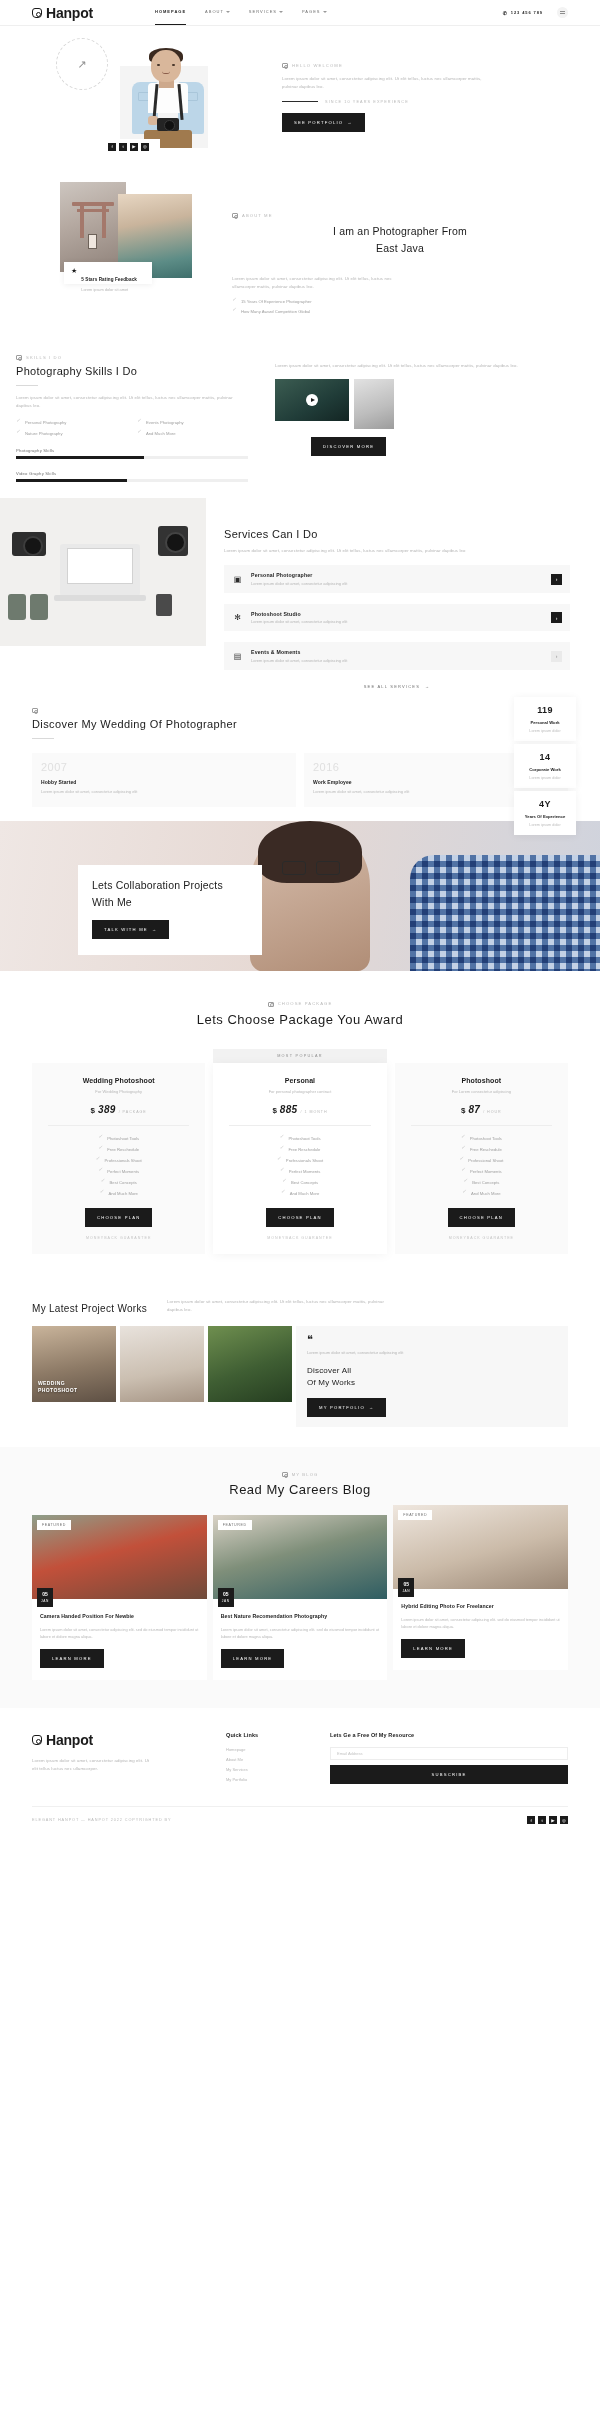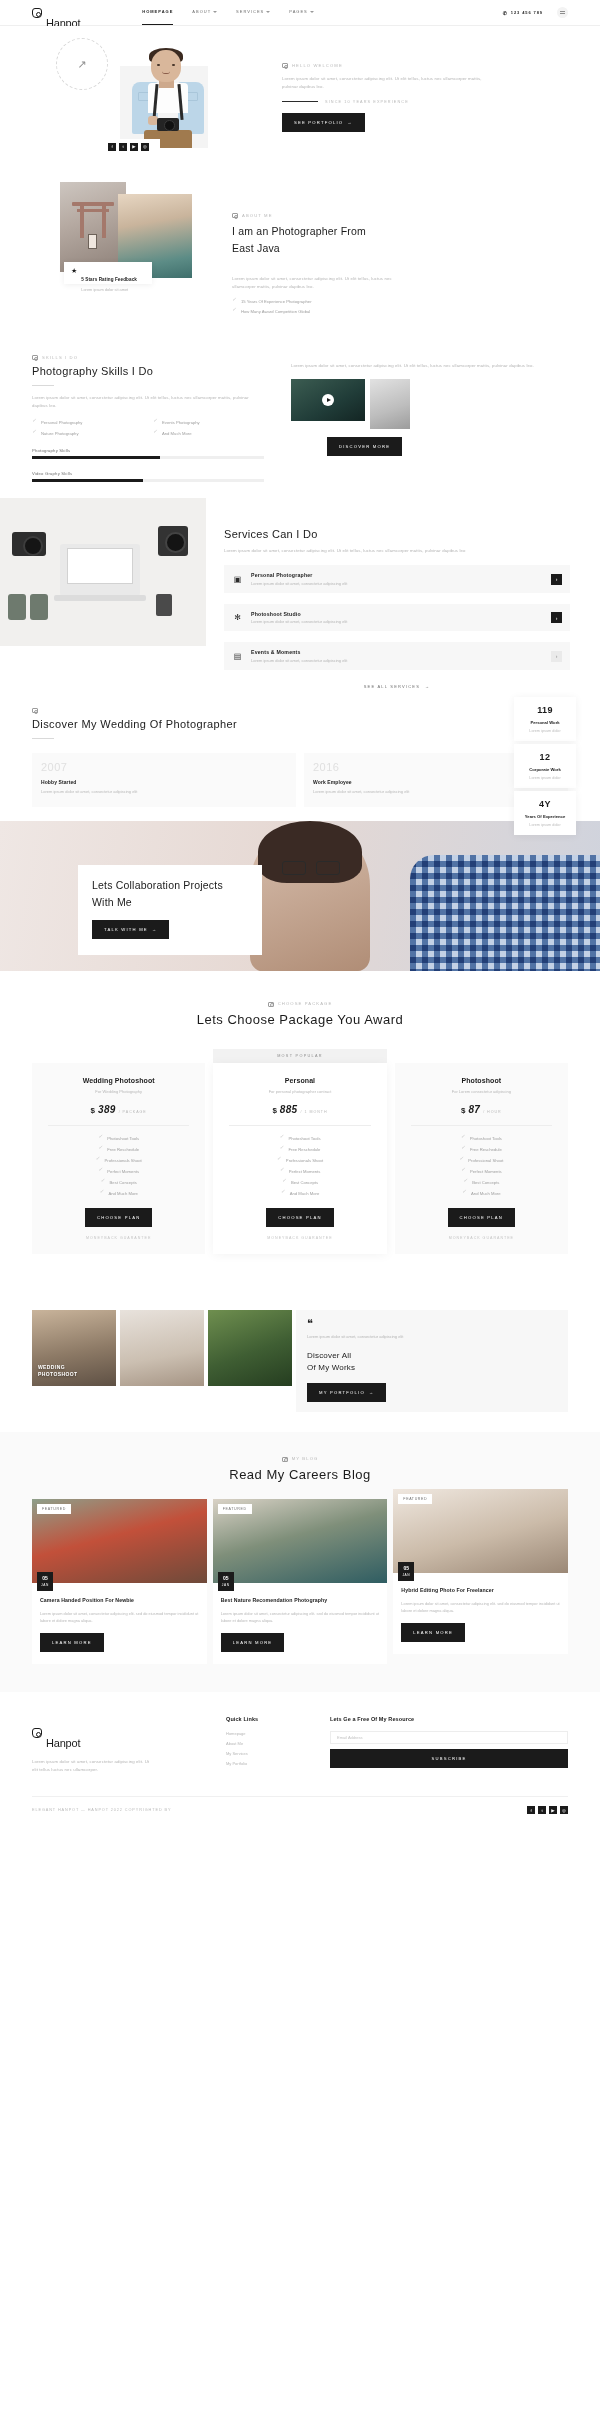--- a/index.html
+++ b/index.html
@@ -24,21 +24,21 @@
   .btn-dark { display:inline-flex; align-items:center; justify-content:center; gap:4px; background:#1b1b1b; color:#fff;
     font-size:4.2px; letter-spacing:1.2px; text-transform:uppercase; padding:7px 12px; border:none; cursor:pointer; }
   .tick { display:inline-block; width:5px; height:5px; position:relative; opacity:.55; }
   .tick:after{ content:"✓"; position:absolute; left:0; top:-3px; font-size:5px; color:#9a9a9a; }
 
   
   header { height:26px; display:flex; align-items:center; padding:0 32px; border-bottom:1px solid #efefef; background:#fff; }
   .logo { display:flex; align-items:center; gap:4px; }
   .logo-mark { width:10px; height:10px; border:1px solid #1b1b1b; border-radius:3px 3px 4px 4px; position:relative; }
   .logo-mark:after { content:""; position:absolute; left:3px; top:3px; width:3px; height:3px; border:1px solid #1b1b1b; border-radius:50%; }
-  .logo-text { font-size:11px; font-weight:400; letter-spacing:-0.2px;margin-top:21px; }
+  .logo-text { font-size:14px; font-weight:700; letter-spacing:-0.2px; }
   nav.main-nav { display:flex; gap:19px; margin-left:62px; align-items:center; }
   .nav-item { font-size:4px; letter-spacing:1px; text-transform:uppercase; color:#6d6d6d; display:flex; align-items:center; gap:2px; position:relative; padding-bottom:2px; cursor:pointer;}
   .nav-item.active { color:#1b1b1b; font-weight:700; }
   .nav-item.active:after { content:""; position:absolute; left:0; right:0; bottom:-9px; height:1.4px; background:#1b1b1b; }
   .caret { width:0;height:0;border-left:2px solid transparent;border-right:2px solid transparent;border-top:2.3px solid #9a9a9a; }
   .head-right { margin-left:auto; display:flex; align-items:center; gap:14px; }
   .phone { display:flex; align-items:center; gap:3px; font-size:4px; letter-spacing:0.9px; font-weight:700; }
   .phone-ic { font-size:5px; }
   .burger { width:11px; height:11px; border-radius:50%; background:#f3f3f3; display:flex; flex-direction:column; gap:1.3px; align-items:center; justify-content:center; cursor:pointer;}
   .burger i { display:block; width:4.5px; height:0.9px; background:#8e8e8e; }
@@ -99,28 +99,28 @@
   .ab-pillar-l{position:absolute;left:8px;top:4px;width:4px;height:32px;background:#a4786b;}
   .ab-pillar-r{position:absolute;right:8px;top:4px;width:4px;height:32px;background:#a4786b;}
   .ab-lantern{position:absolute;left:28px;top:52px;width:9px;height:15px;background:#f0e7df;border:1px solid #6d6259;}
   .ab-img2 { position:absolute; left:118px; top:36px; width:74px; height:84px;
     background:linear-gradient(170deg,#e7d6c2 0%,#c9b49c 35%,#5c8c86 78%,#3f6f6c 100%); }
   .feedback { position:absolute; left:64px; top:104px; width:88px; height:22px; background:#fff; box-shadow:0 1px 6px rgba(0,0,0,.07); padding:5px 7px; display:flex; gap:4px; align-items:flex-start; }
   .feedback .star { font-size:7px; color:#1b1b1b; line-height:1; }
   .fb-t { font-size:4.6px; font-weight:700; letter-spacing:0.1px; }
   .fb-s { font-size:3.9px; color:#b5b5b5; margin-top:2px; }
   .about-right { margin-left:200px; padding-top:18px; }
-  .about-card { background:#fff; padding:6px 0 8px; }
+  .about-card { background:#fff; padding:6px 0 8px;text-align:center; }
   .about-right h2 { font-size:10.5px; font-weight:400; line-height:1.6; letter-spacing:0.2px; }
   .about-right .lorem { margin-top:10px; width:180px; }
   .ab-list { margin-top:9px; display:flex; flex-direction:column; gap:5px; }
   .ab-list div { font-size:4.2px; color:#9e9e9e; display:flex; align-items:center; gap:4px; }
 
   
-  .skills { padding:18px 32px 16px; display:flex; gap:27px; }
+  .skills { padding:18px 16px 16px; display:flex; gap:27px; }
   .sk-left { width:232px; }
   .sk-left h2 { font-size:11px; font-weight:400; letter-spacing:0.3px; }
   .sk-left .dash { margin:8px 0 8px; }
   .sk-grid { margin-top:10px; display:grid; grid-template-columns:1fr 1fr; gap:6px 10px; }
   .sk-grid div { font-size:4.2px; color:#9e9e9e; display:flex; align-items:center; gap:4px; }
   .bar-wrap { margin-top:12px; }
   .bar-label { font-size:4.2px; color:#6f6f6f; margin-bottom:3px; letter-spacing:0.2px; }
   .bar-bg { height:2.6px; background:#efefef; position:relative; }
   .bar-fg { position:absolute; left:0; top:0; height:100%; background:#1b1b1b; }
   .sk-right { flex:1; padding-top:8px; }
@@ -507,21 +507,21 @@
         <div class="tl-s">Lorem ipsum dolor sit amet, consectetur adipiscing elit</div>
       </div>
     </div>
     <div class="stats">
       <div class="stat">
         <div class="stat-n">119</div>
         <div class="stat-t">Personal Work</div>
         <div class="stat-s">Lorem ipsum dolor</div>
       </div>
       <div class="stat">
-        <div class="stat-n">12</div>
+        <div class="stat-n">14</div>
         <div class="stat-t">Corporate Work</div>
         <div class="stat-s">Lorem ipsum dolor</div>
       </div>
       <div class="stat">
         <div class="stat-n">4Y</div>
         <div class="stat-t">Years Of Experience</div>
         <div class="stat-s">Lorem ipsum dolor</div>
       </div>
     </div>
   </section>
@@ -677,20 +677,24 @@
           <button class="btn-dark p-btn">
               <span>CHOOSE PLAN</span>
             </button>
           <div class="p-foot">MONEYBACK GUARANTEE</div>
         </div>
       </div>
     </div>
   </section>
 
   <section class="pf">
+    <div class="pf-head">
+      <h2>My Latest Project Works</h2>
+      <p class="lorem">Lorem ipsum dolor sit amet, consectetur adipiscing elit. Ut elit tellus, luctus nec ullamcorper mattis, pulvinar dapibus leo.</p>
+    </div>
     <div class="pf-grid">
       <div class="pf-im pf1">
         <div class="pf-label">
           <span>WEDDING</span><br>
           <span>PHOTOSHOOT</span>
         </div>
       </div>
       <div class="pf-im pf2"></div>
       <div class="pf-im pf3"></div>
       <div class="pf-quote">

